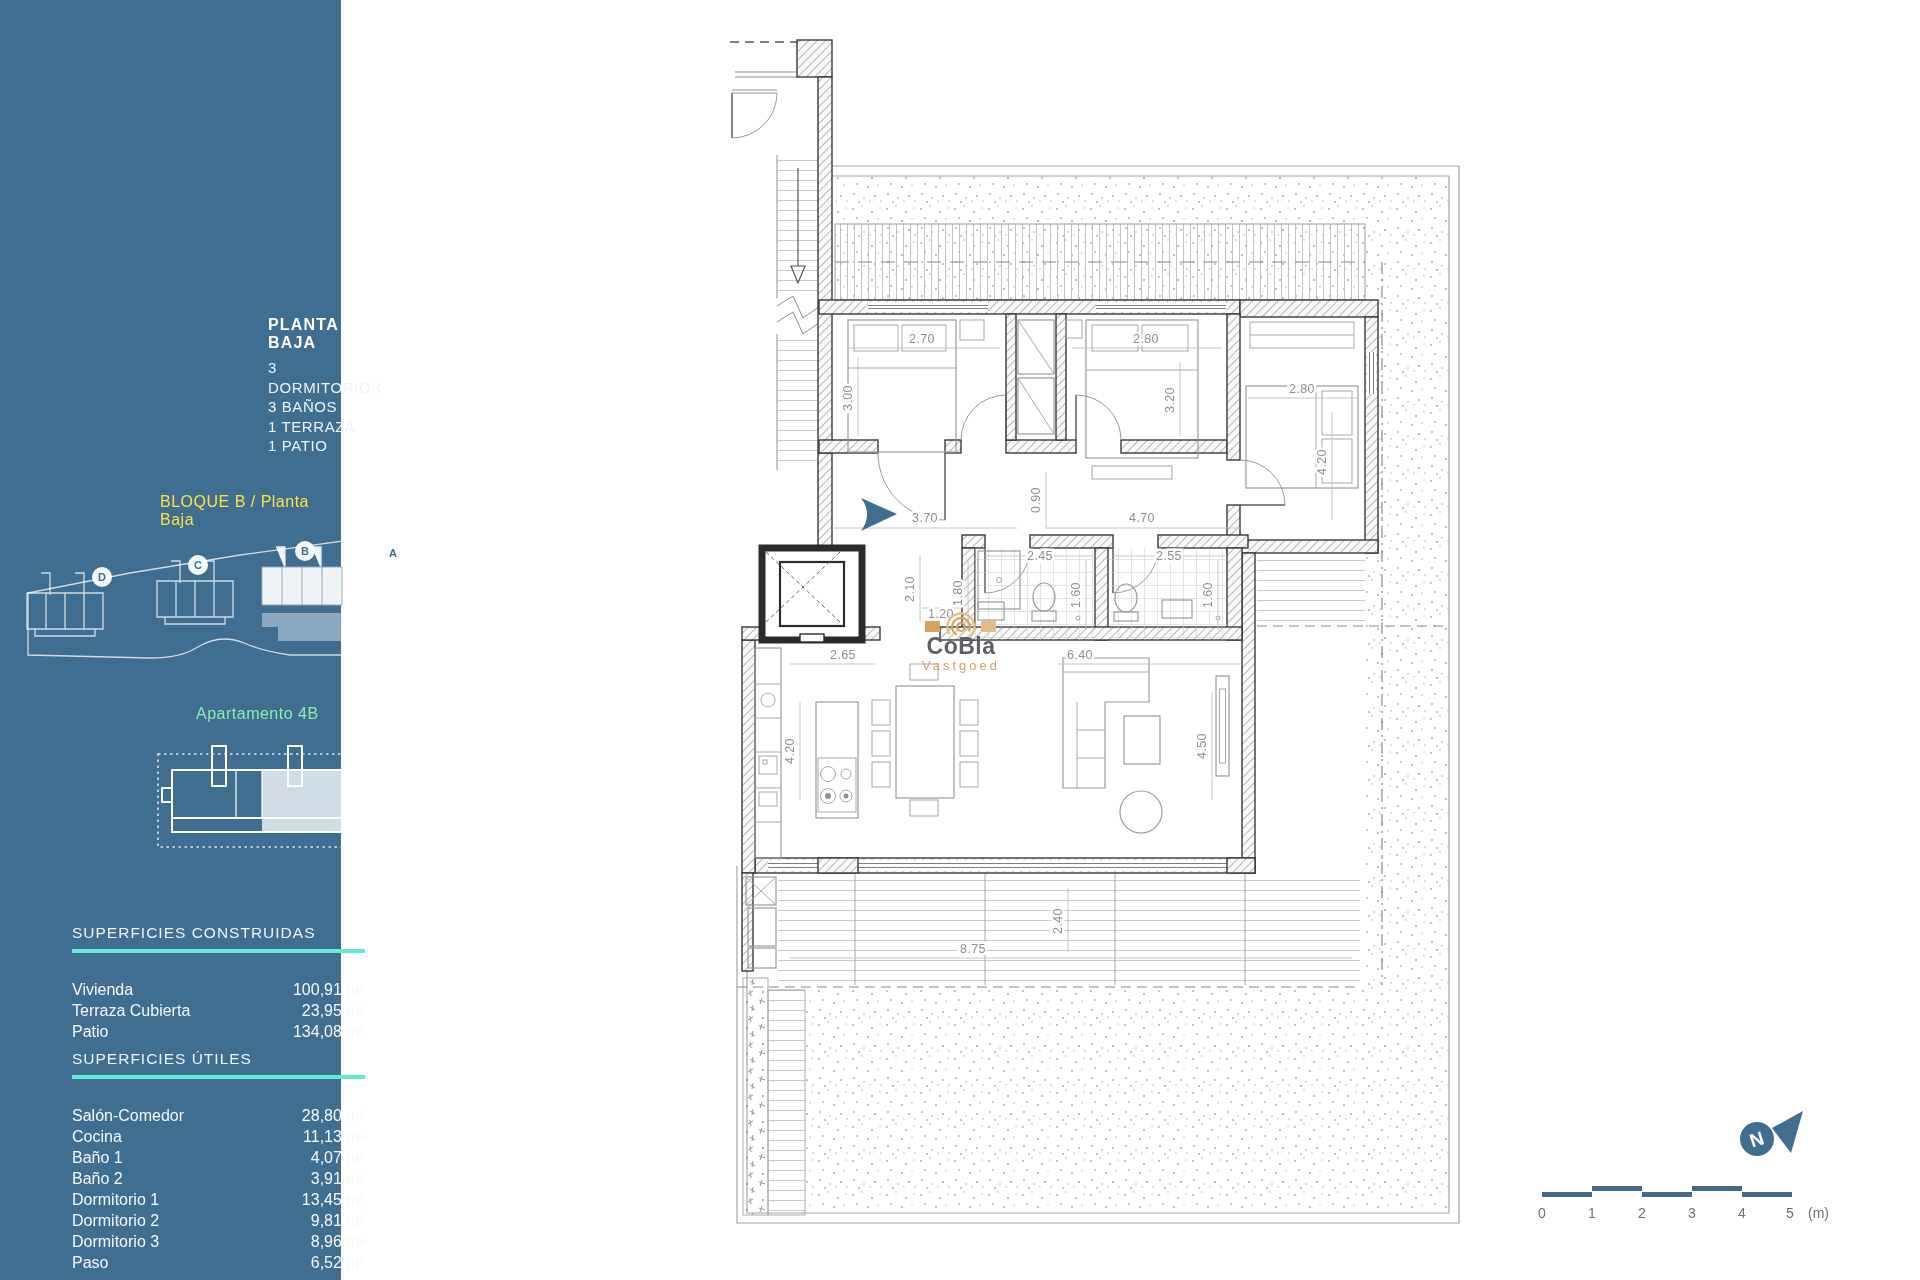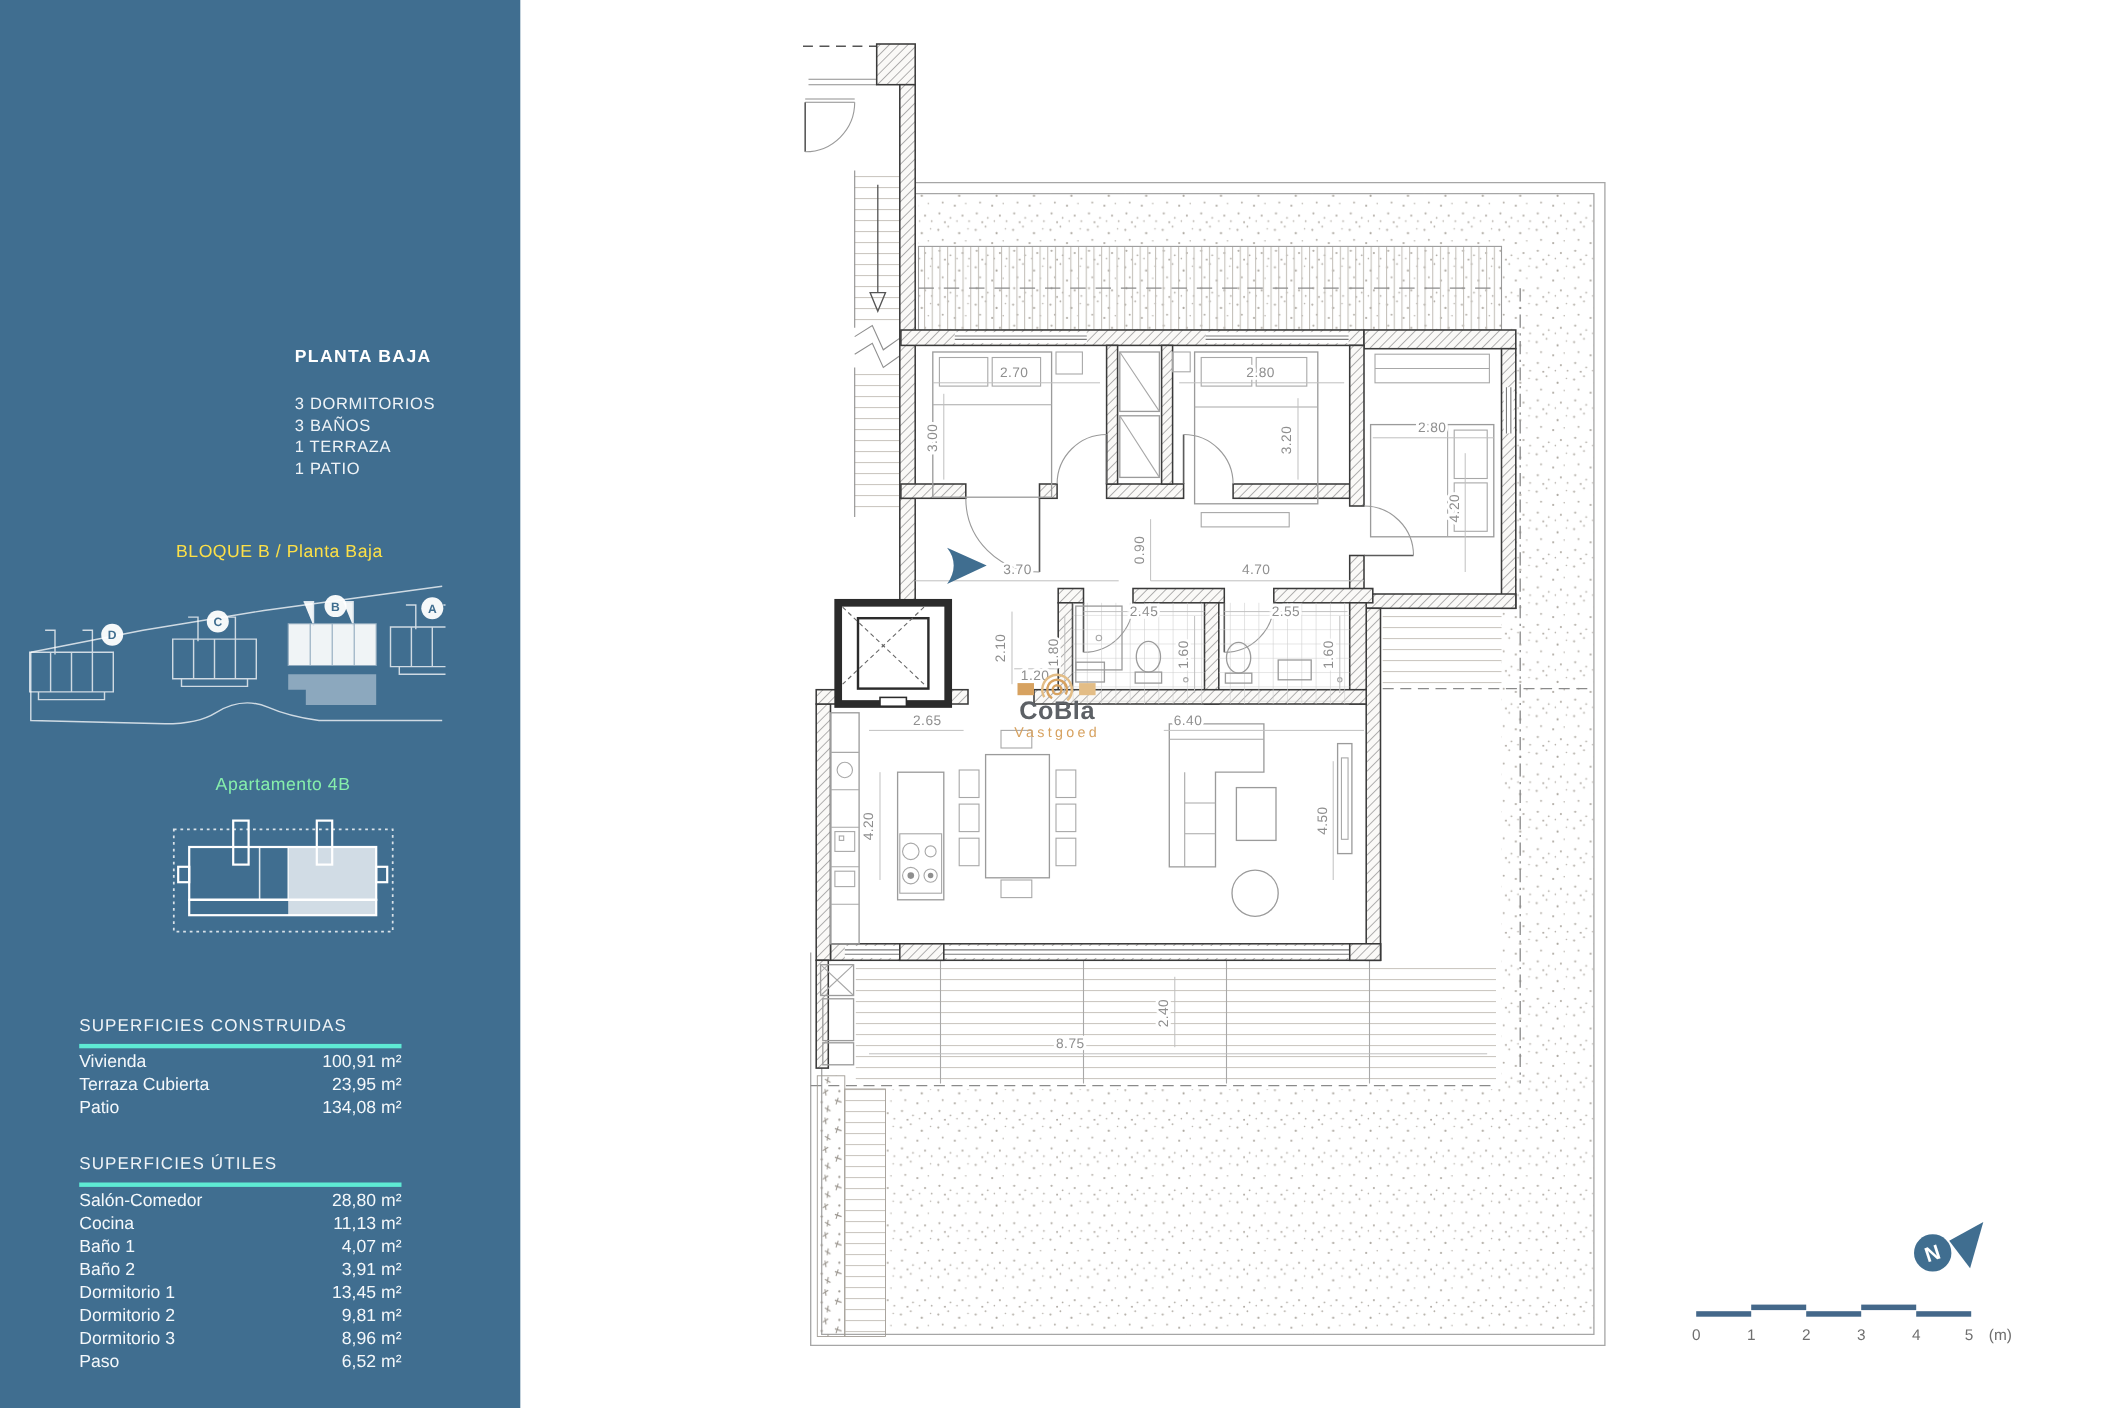--- a/index.html
+++ b/index.html
@@ -1,28 +1,28 @@
 <!DOCTYPE html>
 <html><head>
 <meta charset="utf-8">
 <style>
   html,body{margin:0;padding:0;background:#e8e8e8;}
   .stage{position:relative;width:1920px;height:1280px;background:#ffffff;overflow:hidden;
          font-family:"Liberation Sans",sans-serif;}
   .plan-svg{position:absolute;left:0;top:0;}
   
-  .sidebar{position:absolute;left:0;top:0;width:473px;height:1280px;background:#406e90;color:#fff;}
+  .sidebar{position:absolute;left:0;top:0;width:341px;height:1280px;background:#406e90;color:#fff;}
   .sb-title{position:absolute;left:268px;top:316px;font-size:16px;font-weight:bold;letter-spacing:1.2px;color:#ffffff;}
   .sb-features{position:absolute;left:268px;top:358px;font-size:15px;line-height:19.5px;letter-spacing:.6px;color:#eef3f7;}
   .sb-block{position:absolute;left:160px;top:493px;font-size:16px;letter-spacing:.5px;color:#fde047;}
   .sb-apart{position:absolute;left:196px;top:705px;font-size:16px;letter-spacing:.5px;color:#86efac;}
   .mini-svg{position:absolute;left:0;}
   .tbl{position:absolute;left:72px;width:293px;color:#f4f8fb;}
   .tbl-head{font-size:15.5px;letter-spacing:1px;padding-bottom:7px;border-bottom:4px solid #5eead4;color:#eef3f7;}
-  .tbl-rows{margin-top:4px;}
+  .tbl-rows{margin-top:28px;}
   .trow{position:relative;height:21px;font-size:16px;}
   .trow .lbl{position:absolute;left:0;top:0;}
   .trow .val{position:absolute;right:0;top:0;}
   
   .w{fill:url(#hatch);stroke:#3a3a3a;stroke-width:1.4;}
   .furn{fill:#ffffff;fill-opacity:0;stroke:#9b9b9b;stroke-width:1.2;}
   .furn2{fill:none;stroke:#a8a8a8;stroke-width:1;}
   .dimt{font-size:12.5px;fill:#8f8f8f;letter-spacing:.4px;paint-order:stroke;stroke:#ffffff;stroke-width:5px;}
   .diml{stroke:#bfbfbf;stroke-width:.9;fill:none;}
   .frame{stroke:#a6a6a6;stroke-width:1.2;fill:none;}

